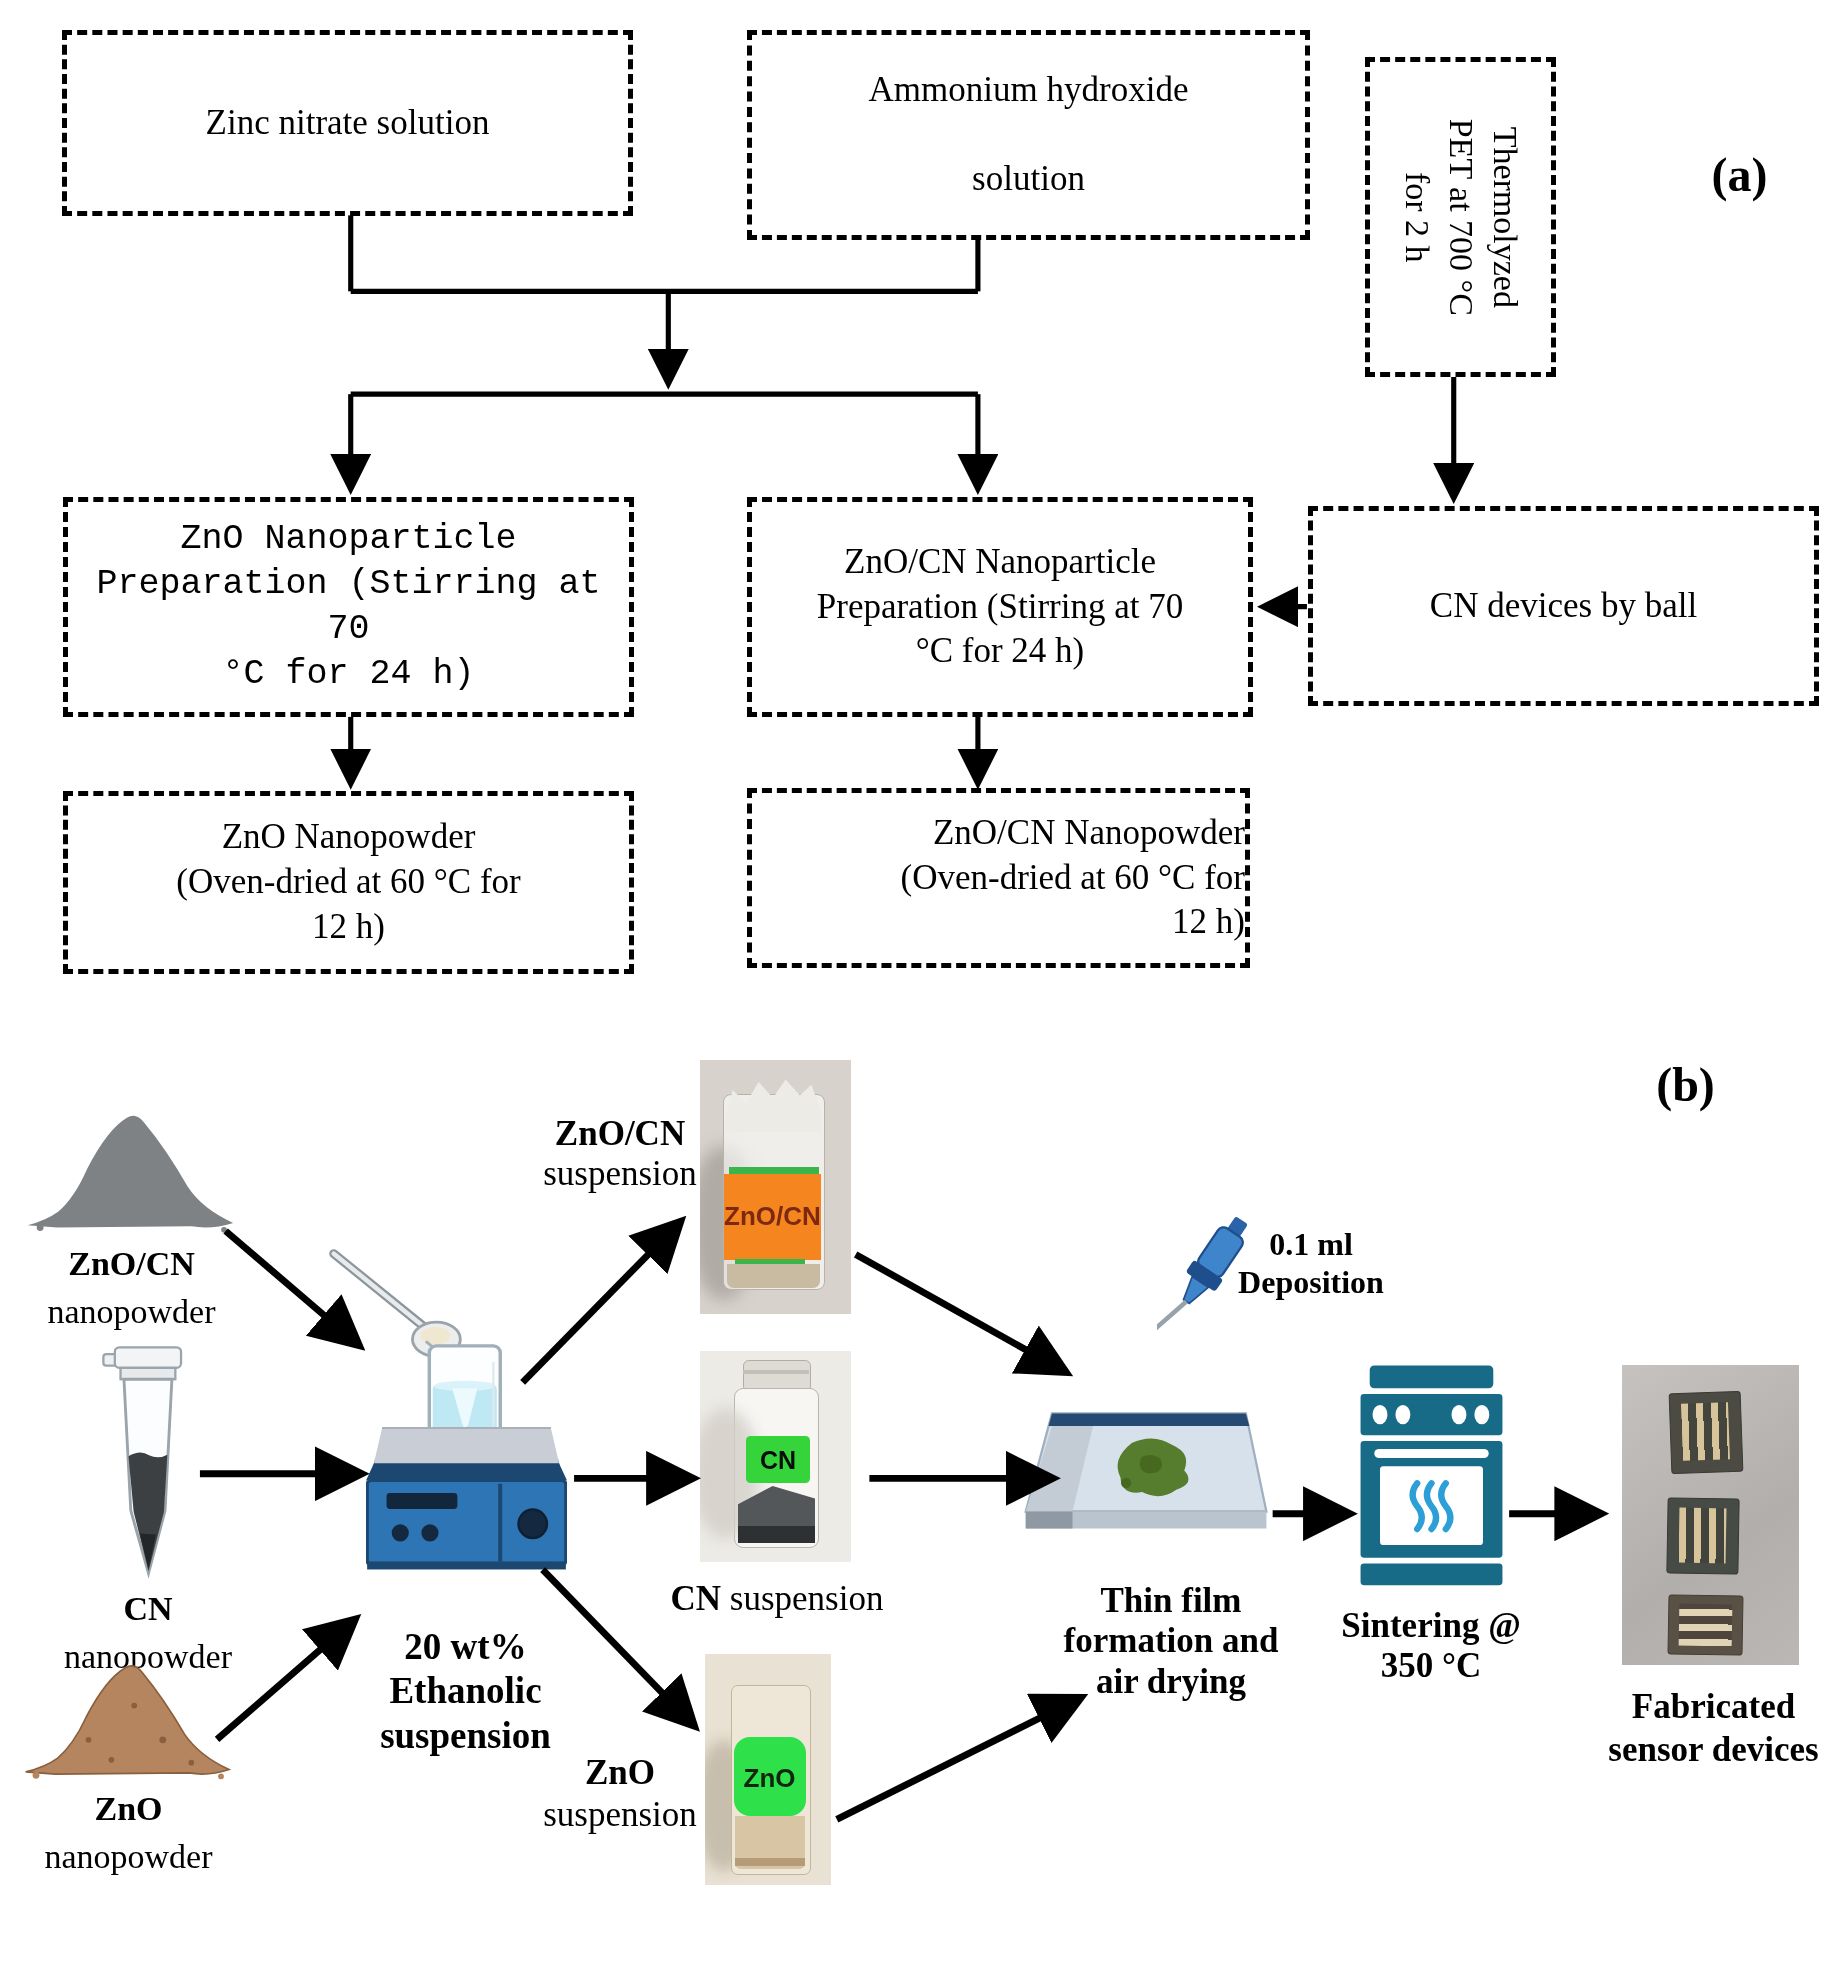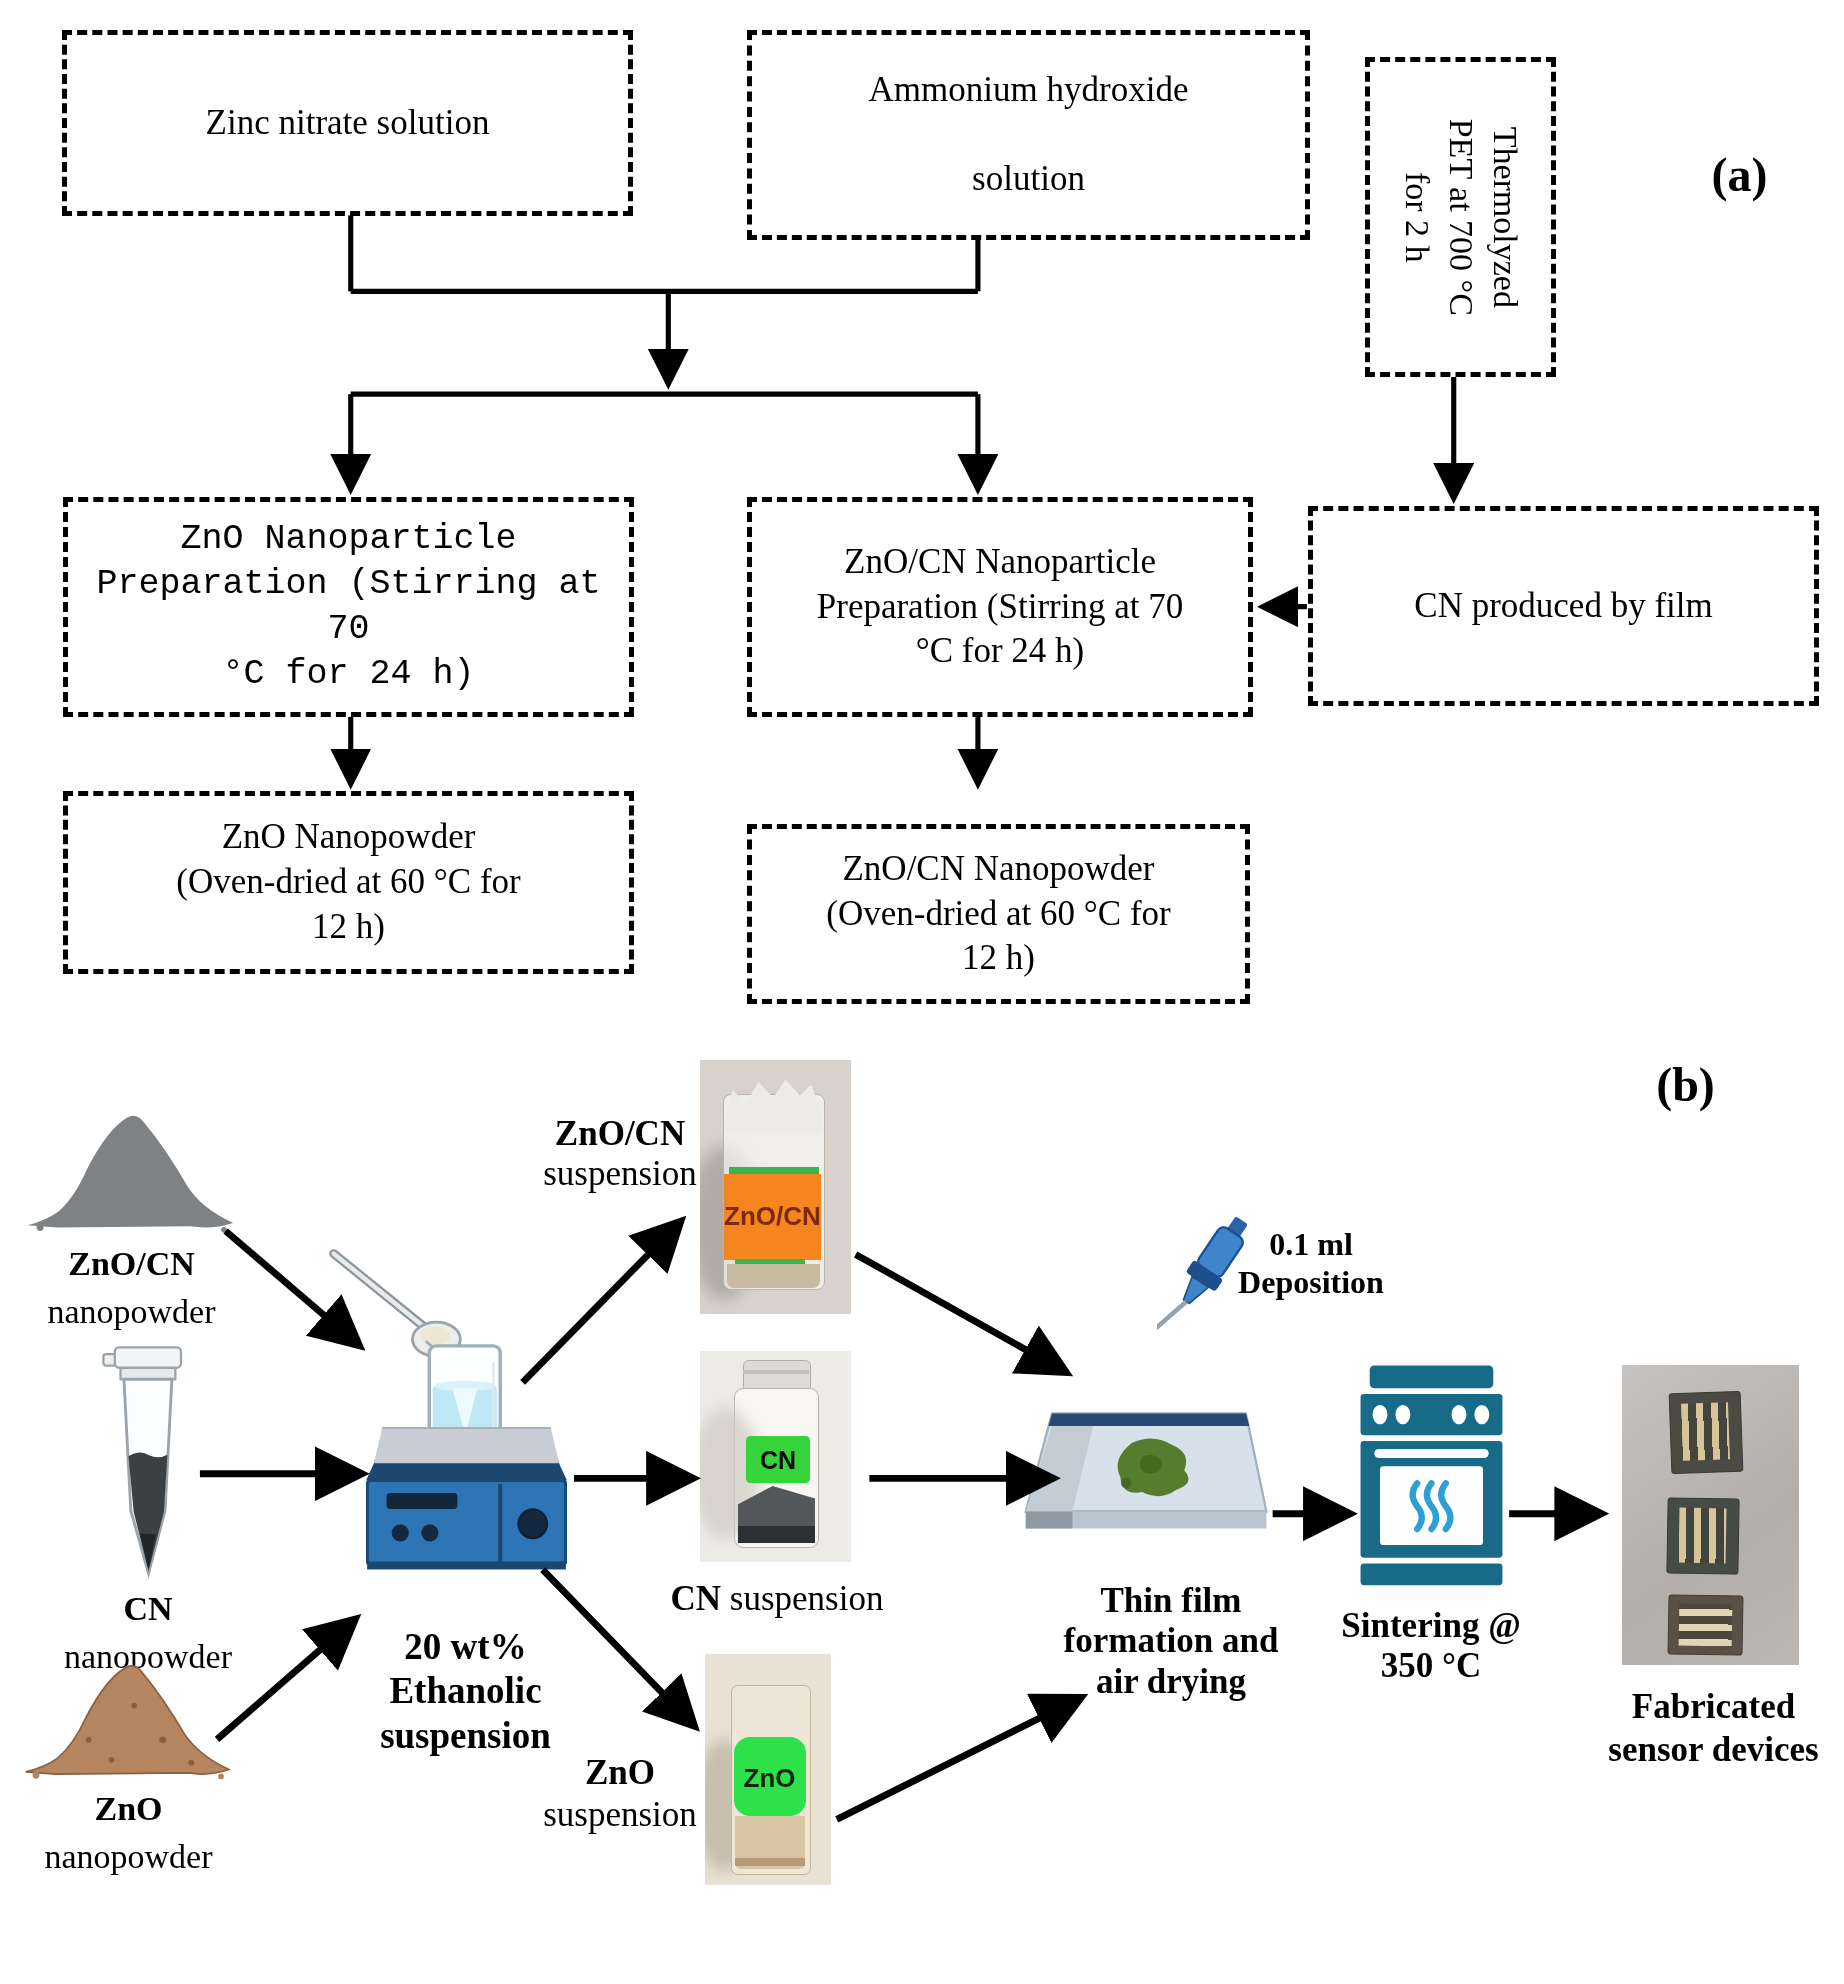--- a/index.html
+++ b/index.html
@@ -51,30 +51,30 @@
   <div>°C for 24 h)</div>
 </div>
 
 <div class="dashedbox" style="left:747px;top:497px;width:506px;height:220px;">
   <div>ZnO/CN Nanoparticle</div>
   <div>Preparation (Stirring at 70</div>
   <div>°C for 24 h)</div>
 </div>
 
 <div class="dashedbox" style="left:1308px;top:506px;width:511px;height:200px;">
-  <div>CN produced by film</div>
+  <div>CN devices by ball</div>
 </div>
 
 <div class="dashedbox" style="left:63px;top:791px;width:571px;height:183px;align-items:center;">
   <div>ZnO Nanopowder</div>
   <div>(Oven-dried at 60 °C for</div>
   <div>12 h)</div>
 </div>
 
-<div class="dashedbox" style="left:747px;top:824px;width:503px;height:180px;">
+<div class="dashedbox" style="left:747px;top:788px;width:503px;height:180px;align-items:flex-end;">
   <div>ZnO/CN Nanopowder</div>
   <div>(Oven-dried at 60 °C for</div>
   <div>12 h)</div>
 </div>
 
 <div class="lbl big" style="left:1631px;top:1052px;width:109px;">(b)</div>
 
 <svg class="abs" style="left:23px;top:1105px;" width="217" height="129" viewBox="0 0 380 225">
   <path d="M8,210 Q40,202 62,186 Q90,162 112,112 Q148,42 182,22 Q198,12 212,30 Q252,78 288,142 Q314,182 368,206 Q330,218 295,212 L60,214 Z" style="fill:var(--gray-powder);"></path>
   <circle cx="30" cy="214" r="6" style="fill:var(--gray-powder);"></circle>

